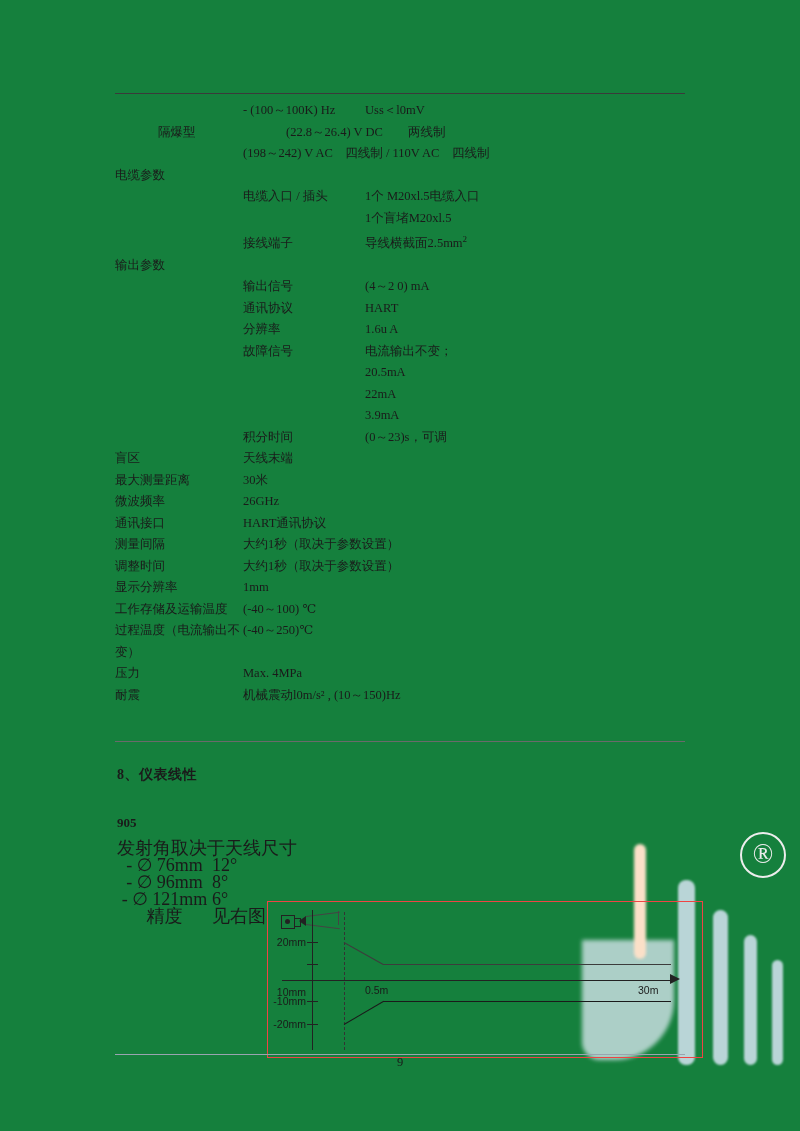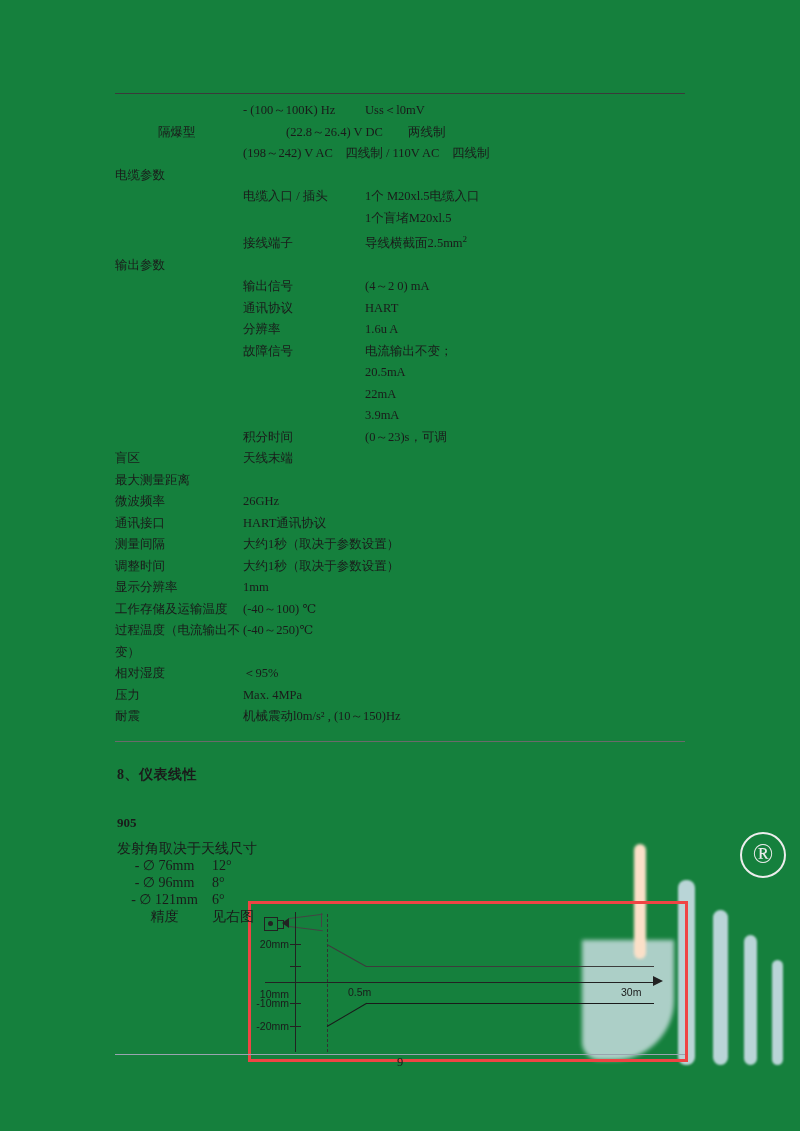--- a/index.html
+++ b/index.html
@@ -120,36 +120,36 @@
     top: 815px;
     font-size: 13px;
     font-weight: bold;
     z-index: 2;
   }
   .beam-block {
     position: absolute;
     left: 117px;
     top: 840px;
     width: 200px;
-    font-size: 14px;
+    font-size: 18px;
     line-height: 17px;
     z-index: 2;
   }
   .beam-line { display: flex; }
   .beam-line .bl { width: 95px; flex: none; text-align: center; }
   .beam-line .br { flex: 1; }
 
   
   .diagram {
     position: absolute;
-    left: 248px;
+    left: 267px;
     top: 901px;
     width: 434px;
     height: 155px;
-    border: 3px solid #ef4444;
+    border: 1px solid #ef4444;
     background: transparent;
     z-index: 1;
   }
   .dg { position: absolute; }
   .dg-yaxis {
     left: 44px; top: 8px; width: 0; height: 140px;
     border-left: 1.4px solid #222;
   }
   .dg-xaxis {
     left: 14px; top: 78px; width: 390px; height: 0;
@@ -345,20 +345,21 @@
         <div class="col-a"></div>
         <div class="col-b">积分时间</div>
         <div class="col-c">(0～23)s，可调</div>
       </div>
       <div class="spec-row">
         <div class="col-a">盲区</div>
         <div class="col-bc-wide">天线末端</div>
       </div>
       <div class="spec-row">
         <div class="col-a">最大测量距离</div>
+        <div class="col-bc-wide">30米</div>
       </div>
       <div class="spec-row">
         <div class="col-a">微波频率</div>
         <div class="col-bc-wide">26GHz</div>
       </div>
       <div class="spec-row">
         <div class="col-a">通讯接口</div>
         <div class="col-bc-wide">HART通讯协议</div>
       </div>
       <div class="spec-row">
@@ -373,24 +374,20 @@
         <div class="col-a">显示分辨率</div>
         <div class="col-bc-wide">1mm</div>
       </div>
       <div class="spec-row">
         <div class="col-a">工作存储及运输温度</div>
         <div class="col-bc-wide">(-40～100) ℃</div>
       </div>
       <div class="spec-row">
         <div class="col-a">过程温度（电流输出不变）</div>
         <div class="col-bc-wide">(-40～250)℃</div>
-      </div>
-      <div class="spec-row">
-        <div class="col-a">相对湿度</div>
-        <div class="col-bc-wide">＜95%</div>
       </div>
       <div class="spec-row">
         <div class="col-a">压力</div>
         <div class="col-bc-wide">Max. 4MPa</div>
       </div>
       <div class="spec-row">
         <div class="col-a">耐震</div>
         <div class="col-bc-wide">机械震动l0m/s² , (10～150)Hz</div>
       </div>
     </div>

